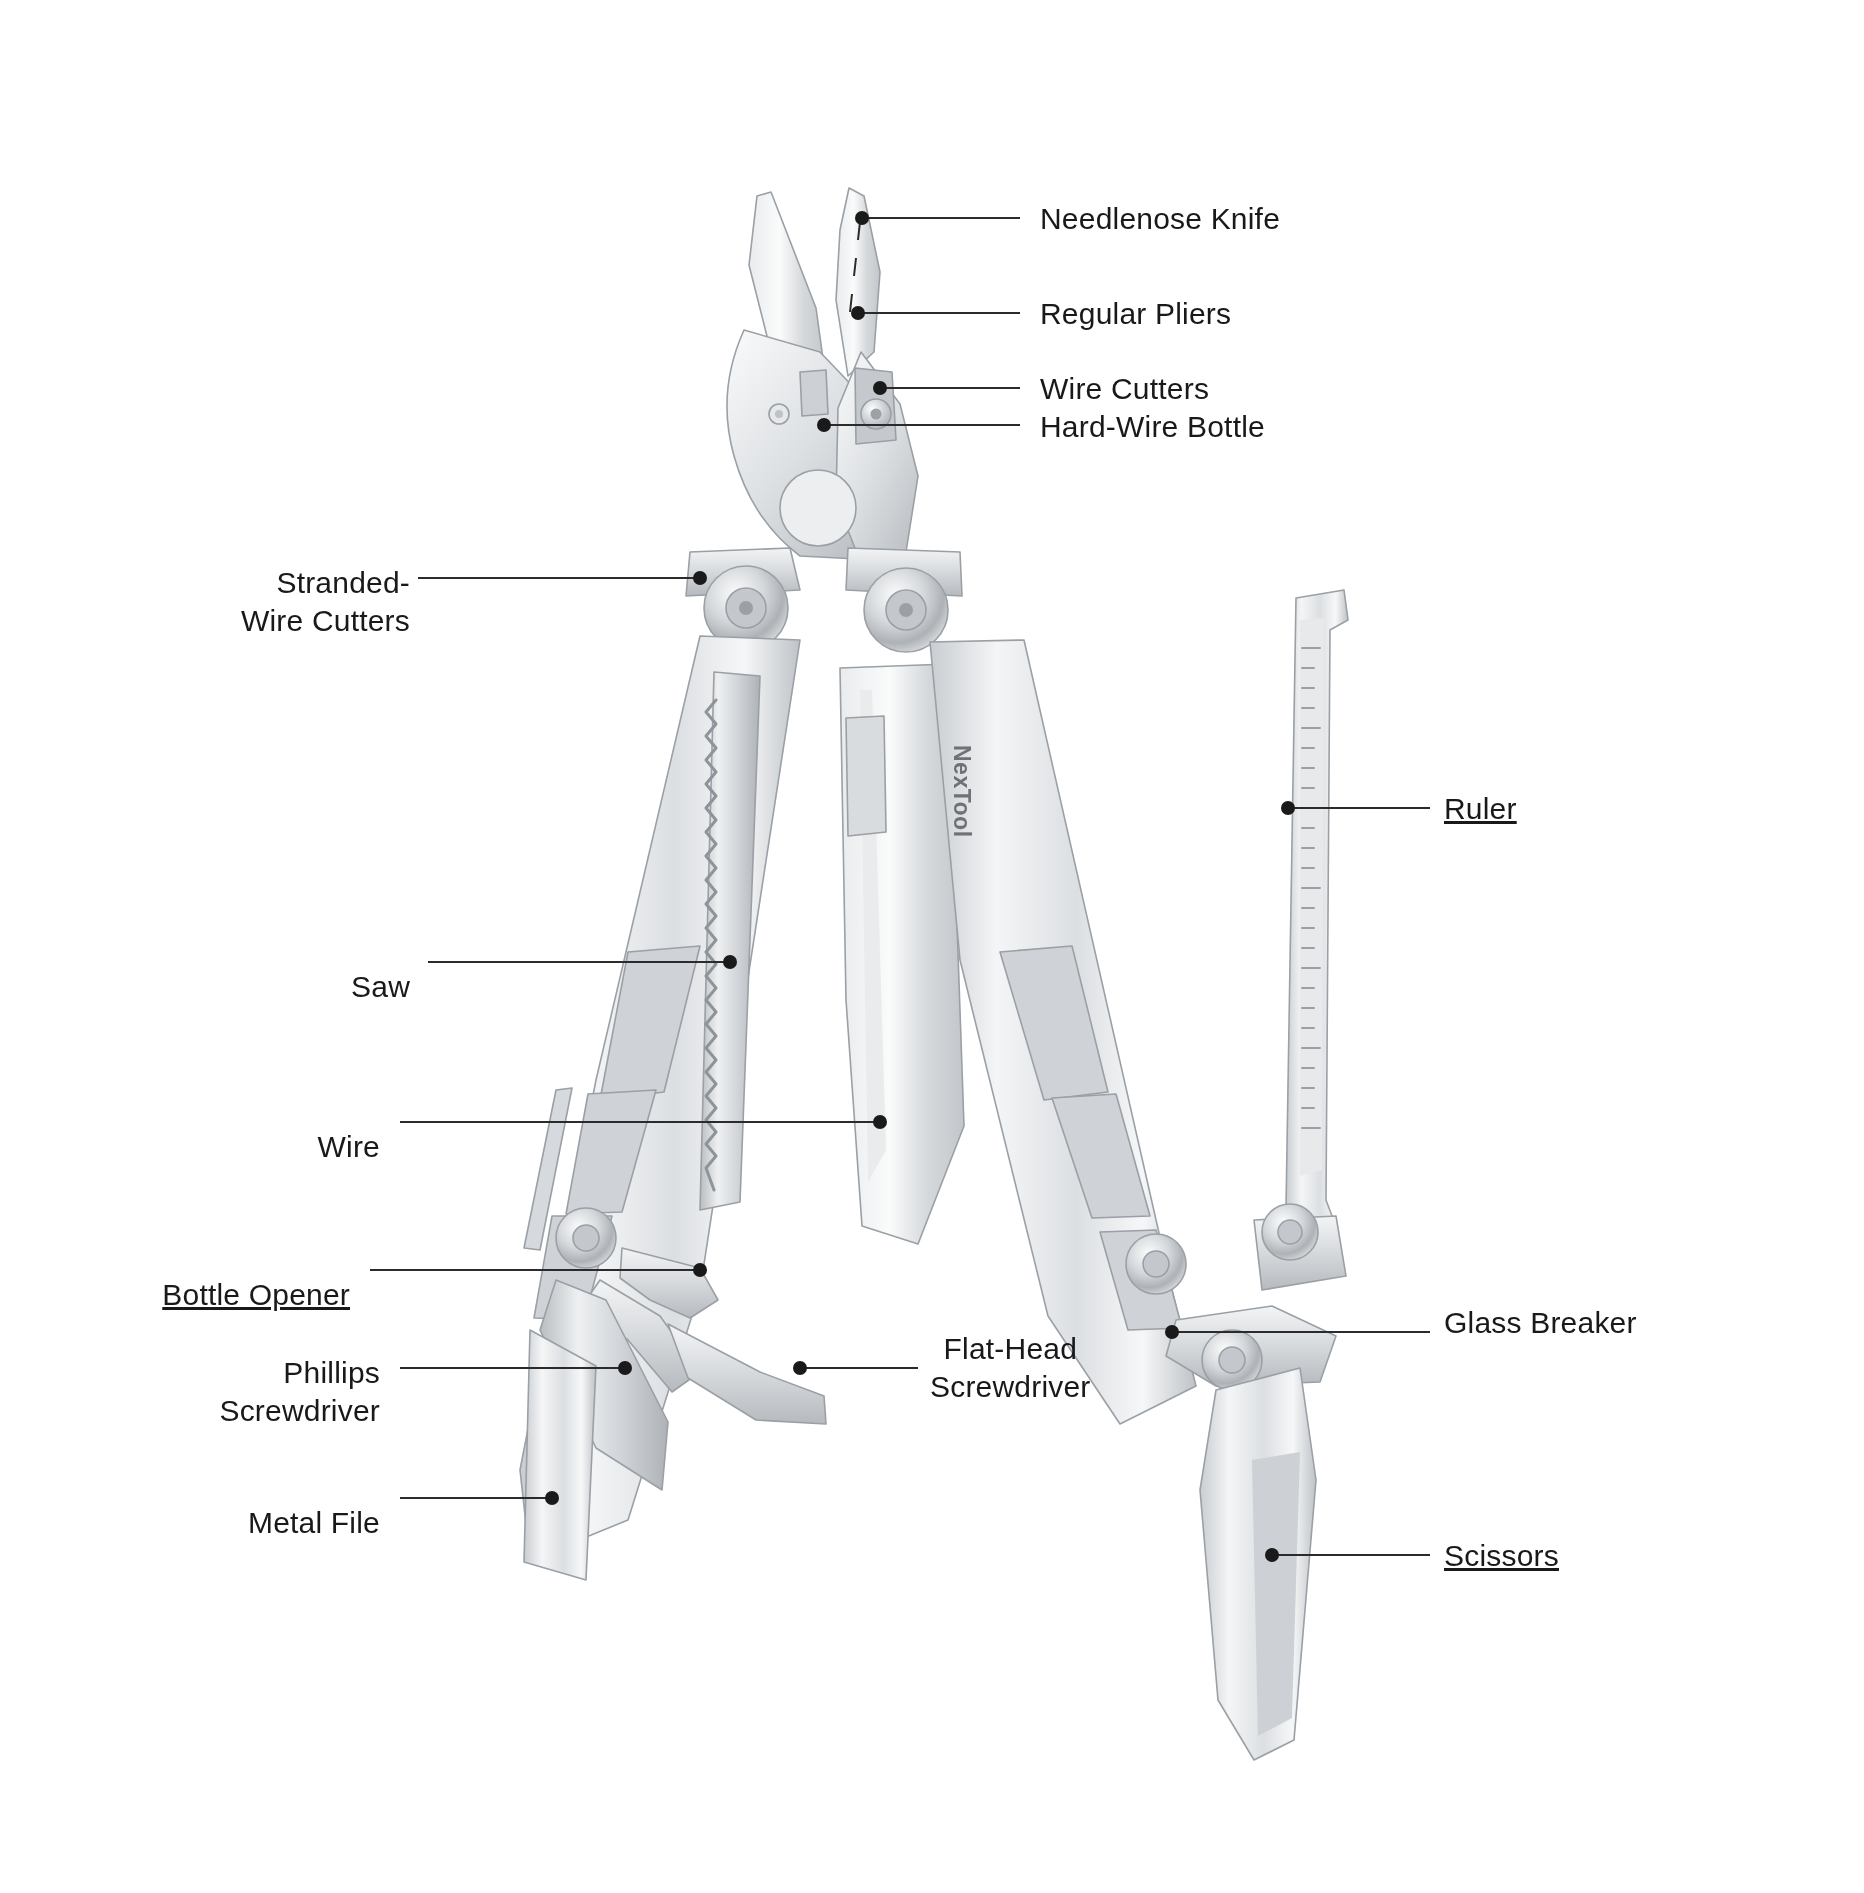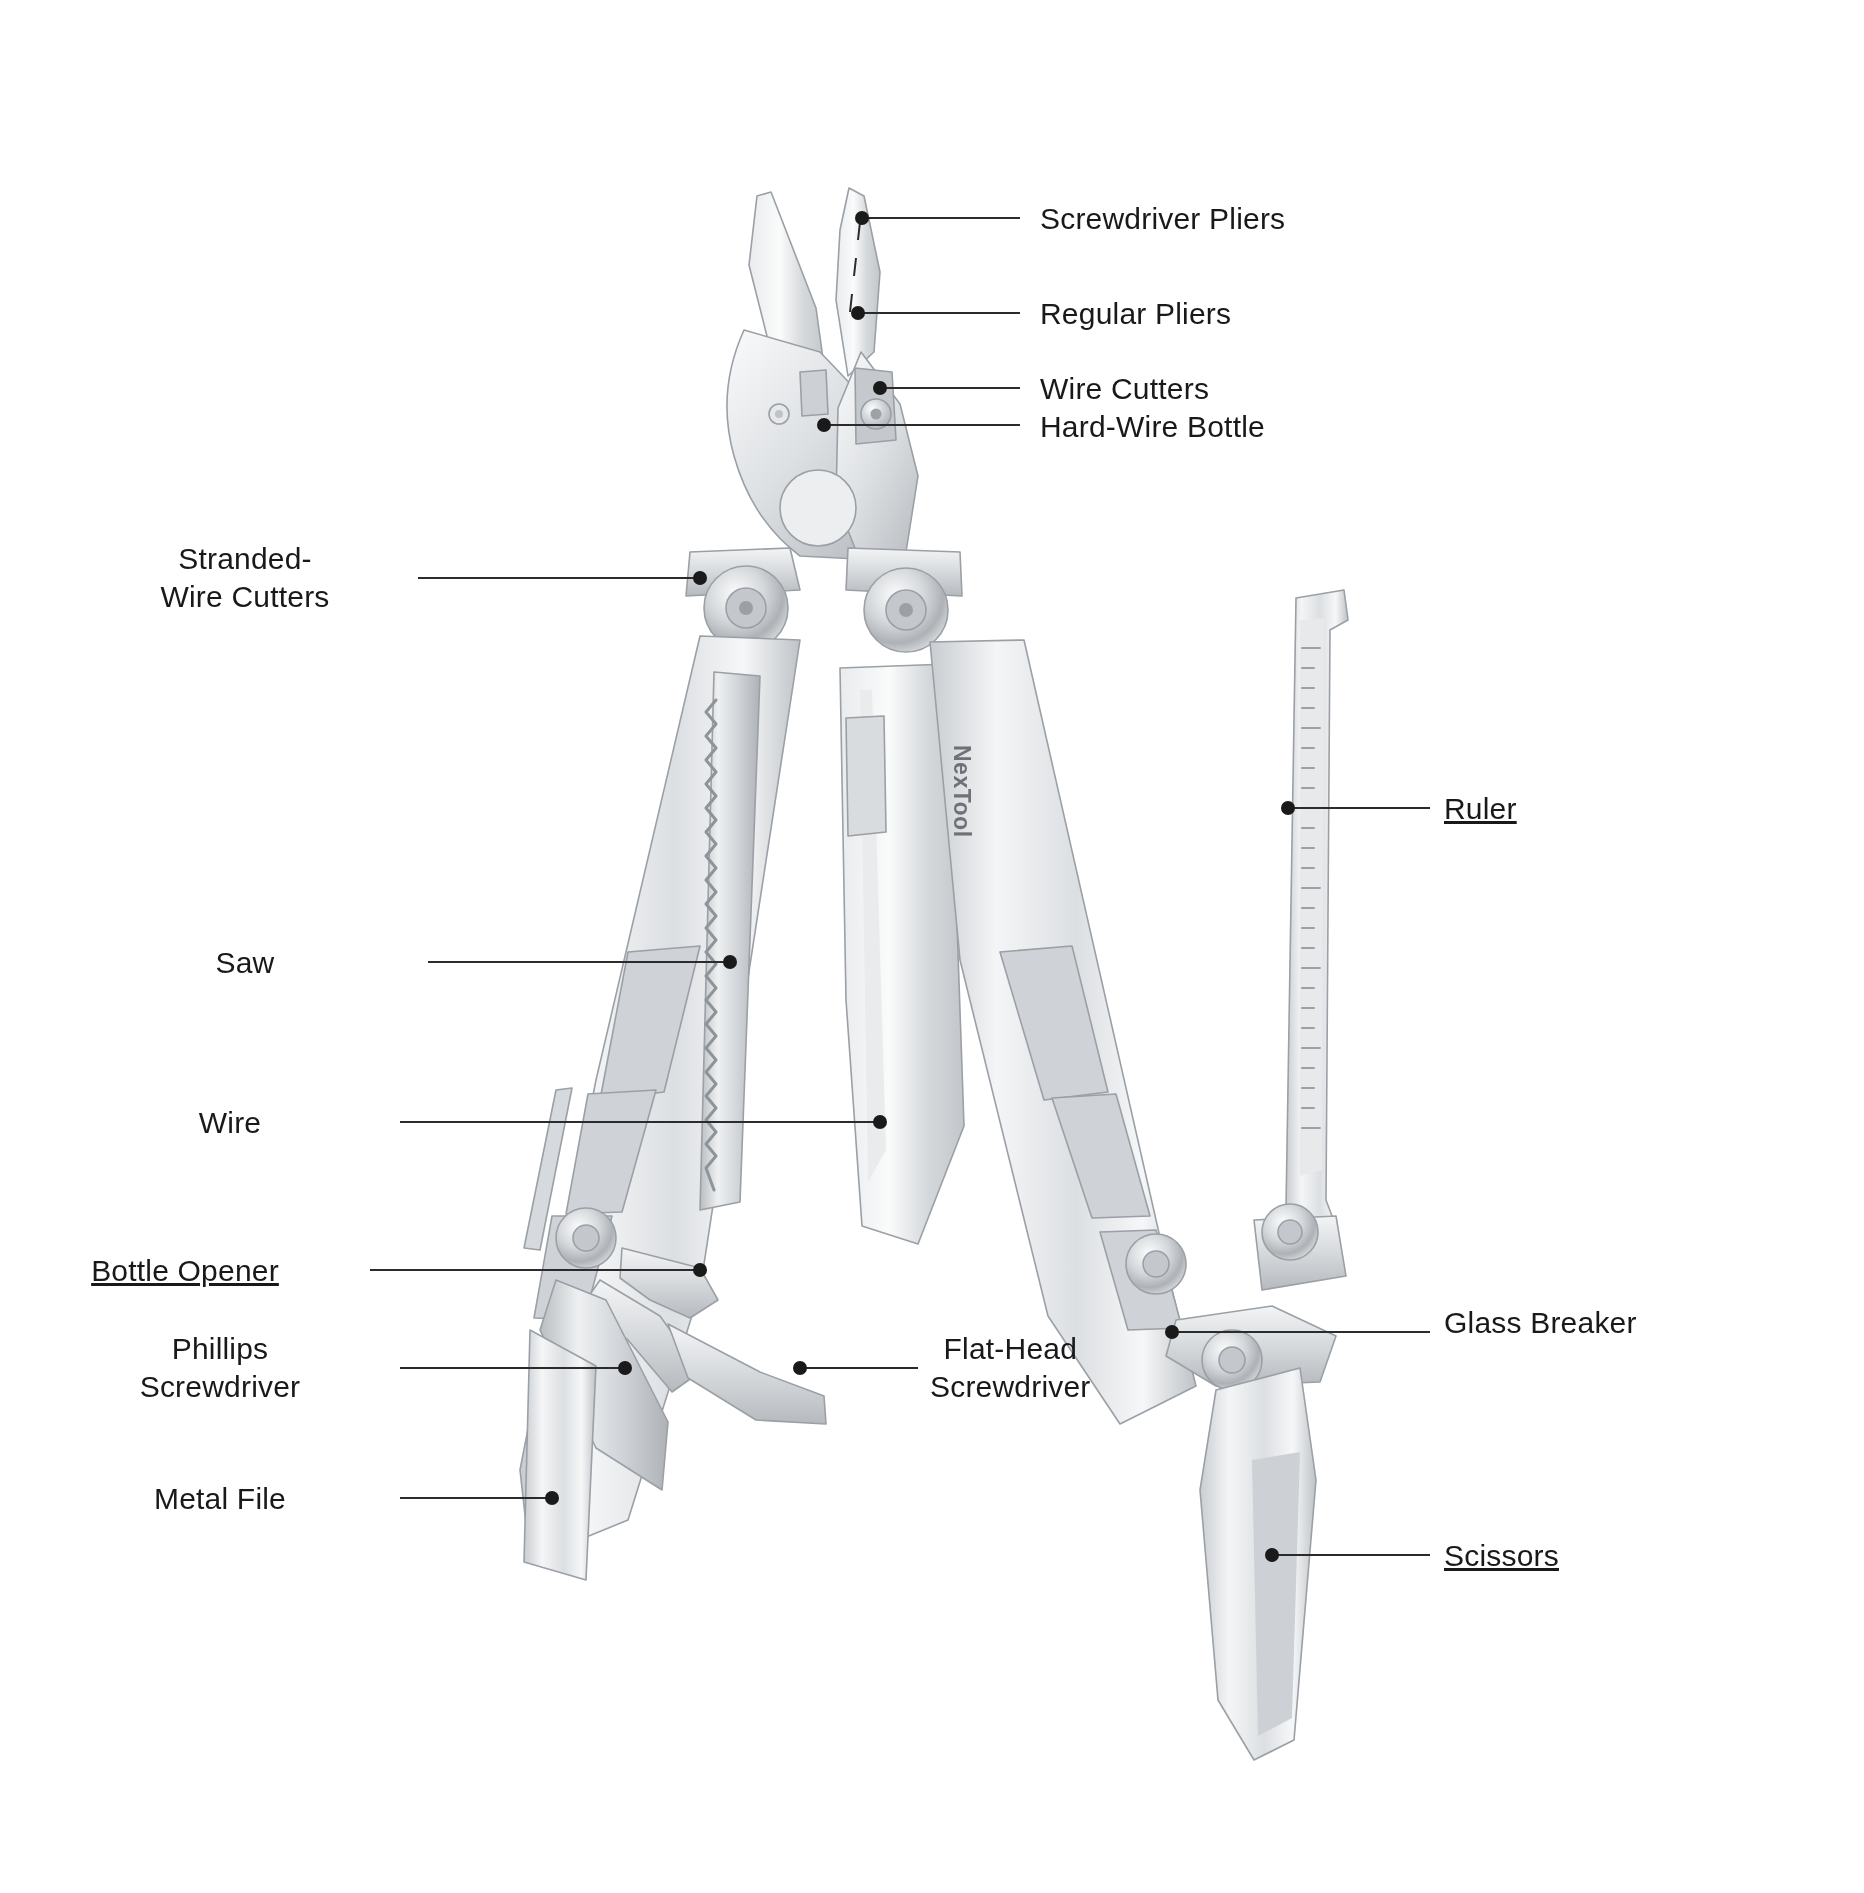--- a/index.html
+++ b/index.html
@@ -22,21 +22,21 @@
   .callout-label {
     position: absolute;
     font-family: "Liberation Sans", sans-serif;
     font-size: 30px;
     line-height: 38px;
     color: #19191b;
     white-space: pre;
     letter-spacing: 0.2px;
   }
   .label-right { text-align: left; }
-  .label-left  { text-align: center; }
+  .label-left  { text-align: right; margin-top: 24px; }
   svg { display: block; }
   .tool-art { position: absolute; left: 0; top: 0; }
   .brand {
     position: absolute;
     left: 975px;
     top: 745px;
     transform: rotate(90deg);
     transform-origin: left top;
     font-family: "Liberation Sans", sans-serif;
     font-size: 23px;
@@ -208,21 +208,21 @@
       <circle cx="1172" cy="1332" r="7"></circle>
       <circle cx="625" cy="1368" r="7"></circle>
       <circle cx="800" cy="1368" r="7"></circle>
       <circle cx="552" cy="1498" r="7"></circle>
       <circle cx="1272" cy="1555" r="7"></circle>
     </g>
   </svg>
 
   <div class="brand">NexTool</div>
 
-  <div class="callout-label label-right" style="left:1040px; top:200px;">Screwdriver Pliers</div>
+  <div class="callout-label label-right" style="left:1040px; top:200px;">Needlenose Knife</div>
 
   <div class="callout-label label-right" style="left:1040px; top:295px;">Regular Pliers</div>
 
   <div class="callout-label label-right" style="left:1040px; top:370px;">Wire Cutters</div>
 
   <div class="callout-label label-right" style="left:1040px; top:408px;">Hard-Wire Bottle</div>
 
   <div class="callout-label label-left" style="left:80px; top:540px; width:330px;">Stranded-
 Wire Cutters</div>
 

